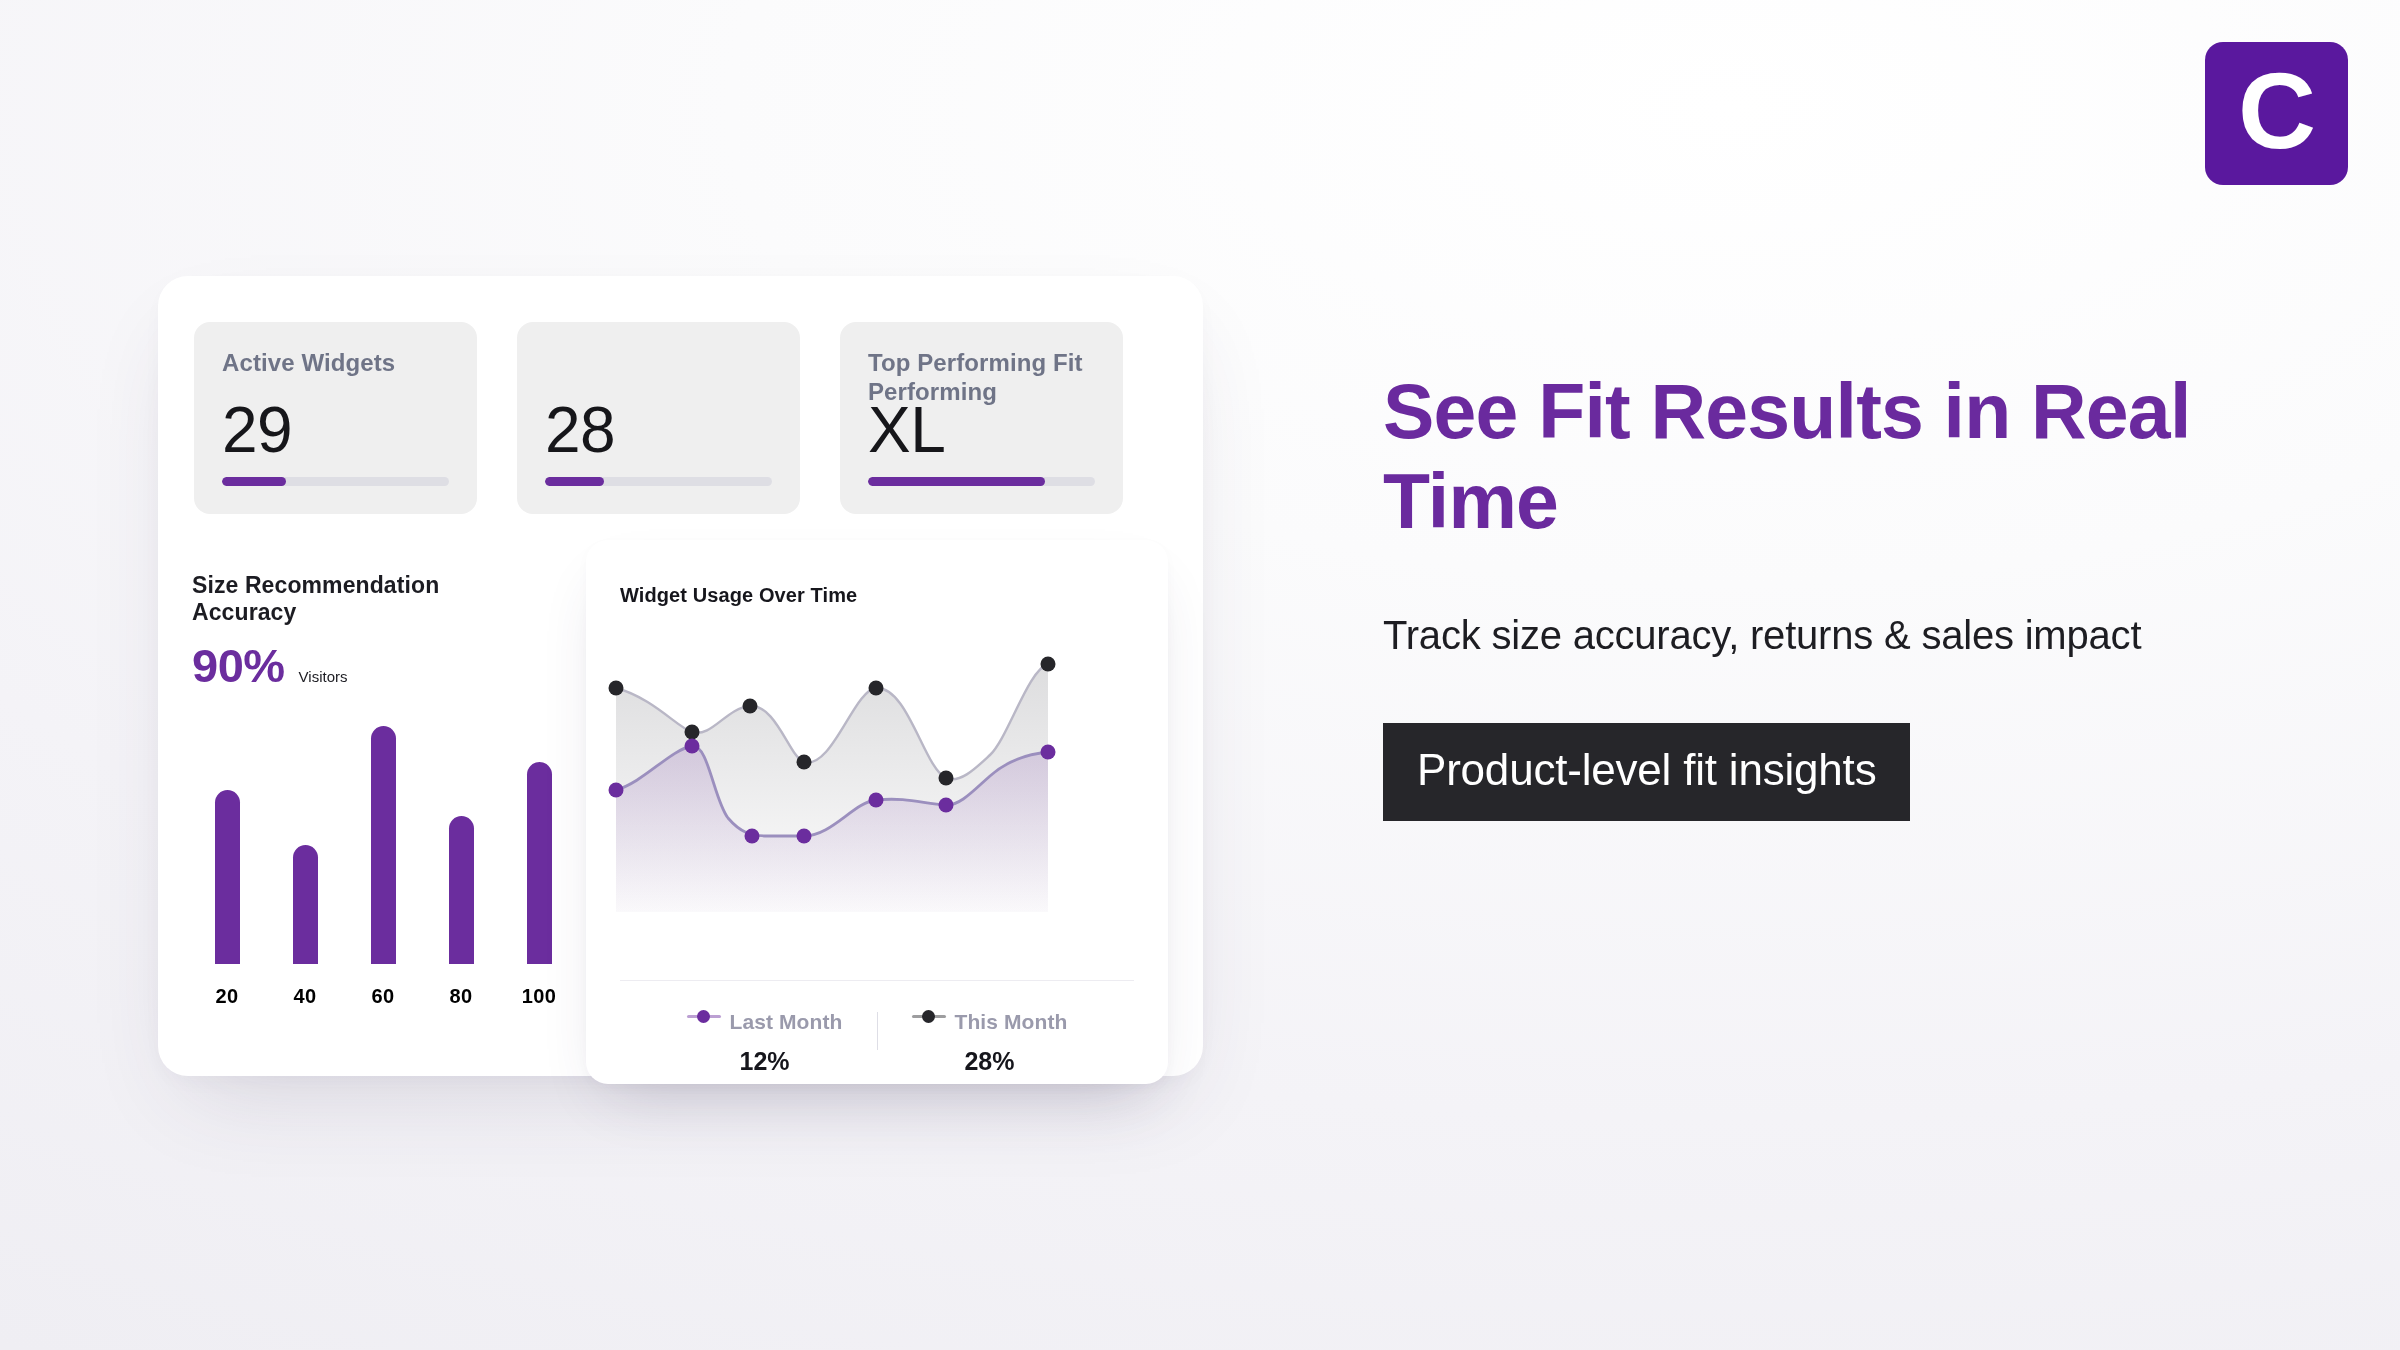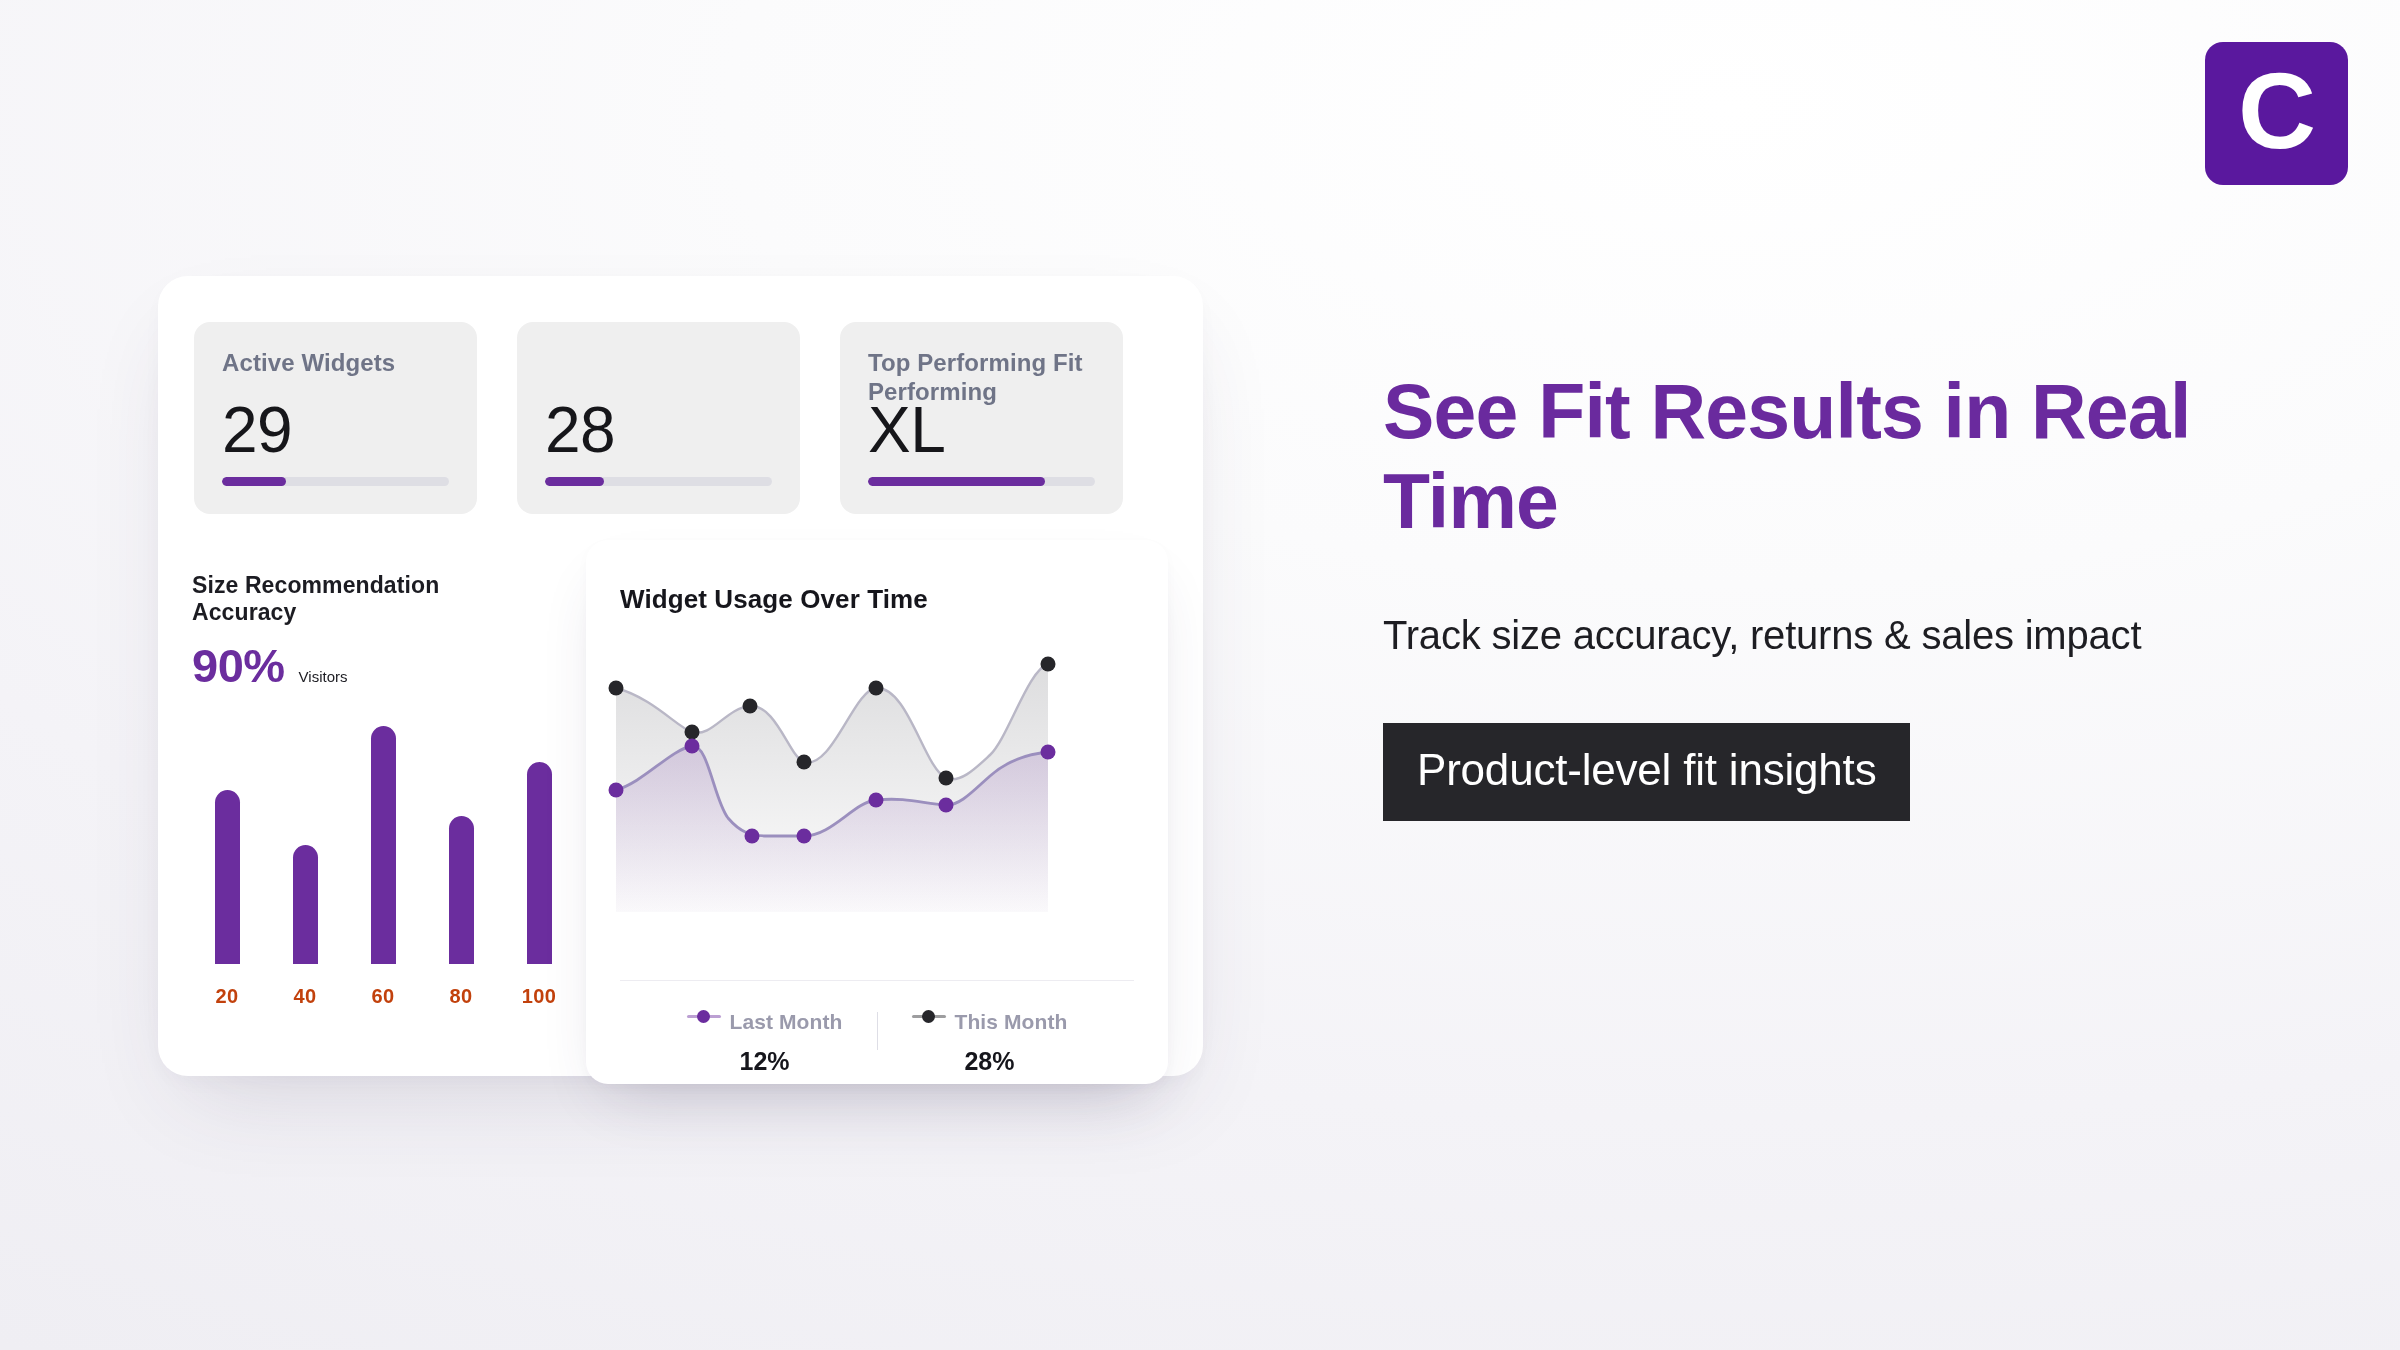--- a/index.html
+++ b/index.html
@@ -177,42 +177,42 @@
     left: 0;
     bottom: 8px;
     width: 390px;
     display: flex;
   }
   .bar-tick {
     width: 78px;
     text-align: center;
     font-size: 20px;
     font-weight: 600;
-    color: #c2410c;
+    color: #000000;
     letter-spacing: 0.4px;
   }
 
   
   #line-card {
     position: absolute;
     left: 428px;
     top: 264px;
     width: 582px;
     height: 544px;
     background: #ffffff;
     border-radius: 22px;
     box-shadow:
       0 28px 60px -24px rgba(60, 50, 90, 0.20),
       0 4px 18px -8px rgba(60, 50, 90, 0.08);
   }
   #line-title {
     position: absolute;
     left: 34px;
     top: 44px;
-    font-size: 26px;
+    font-size: 20px;
     font-weight: 700;
     color: #16161C;
     letter-spacing: 0.1px;
   }
   #line-plot {
     position: absolute;
     left: 22px;
     top: 110px;
     width: 538px;
     height: 270px;

